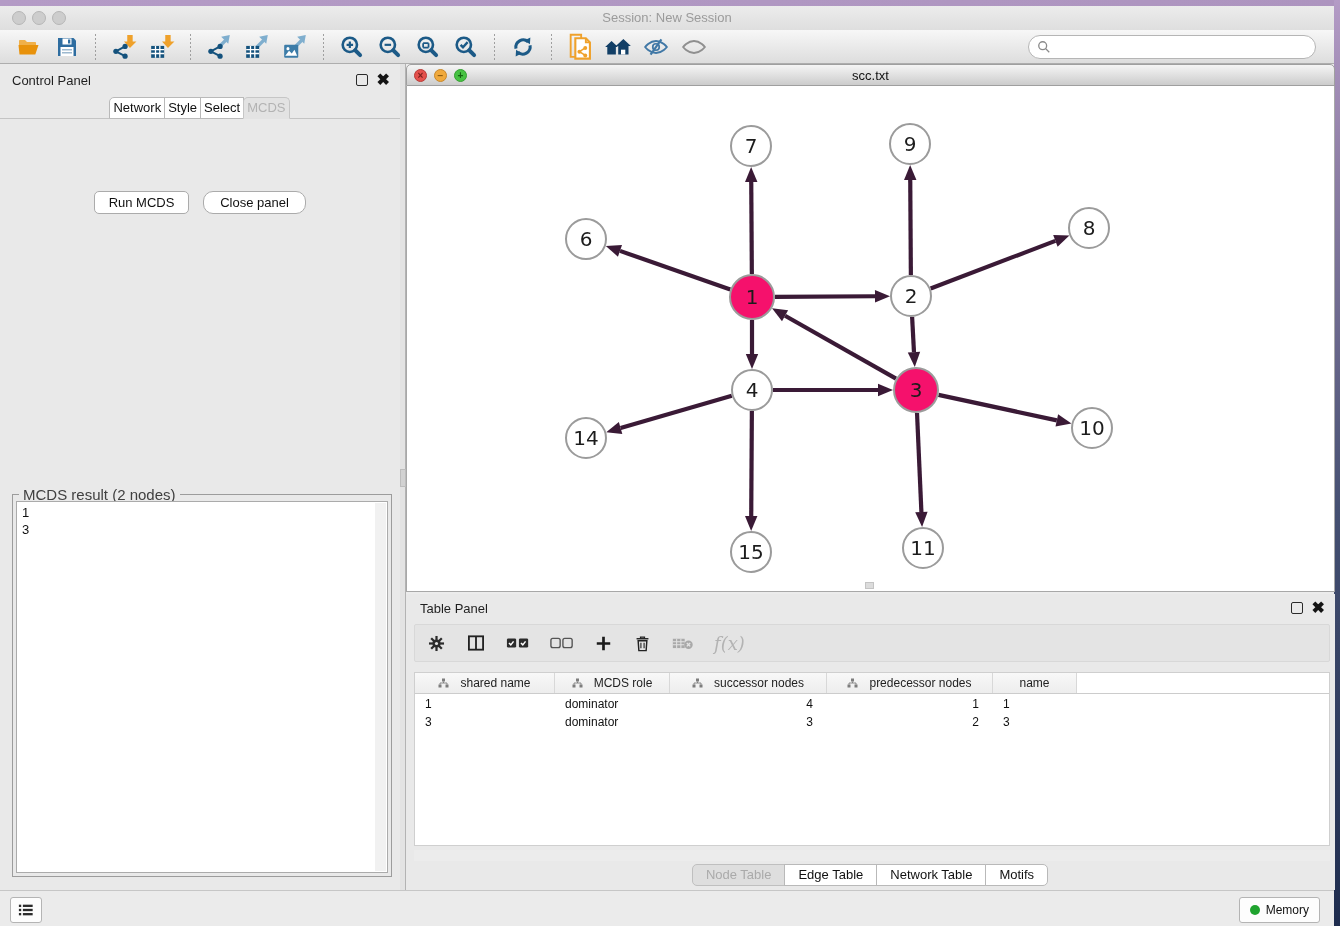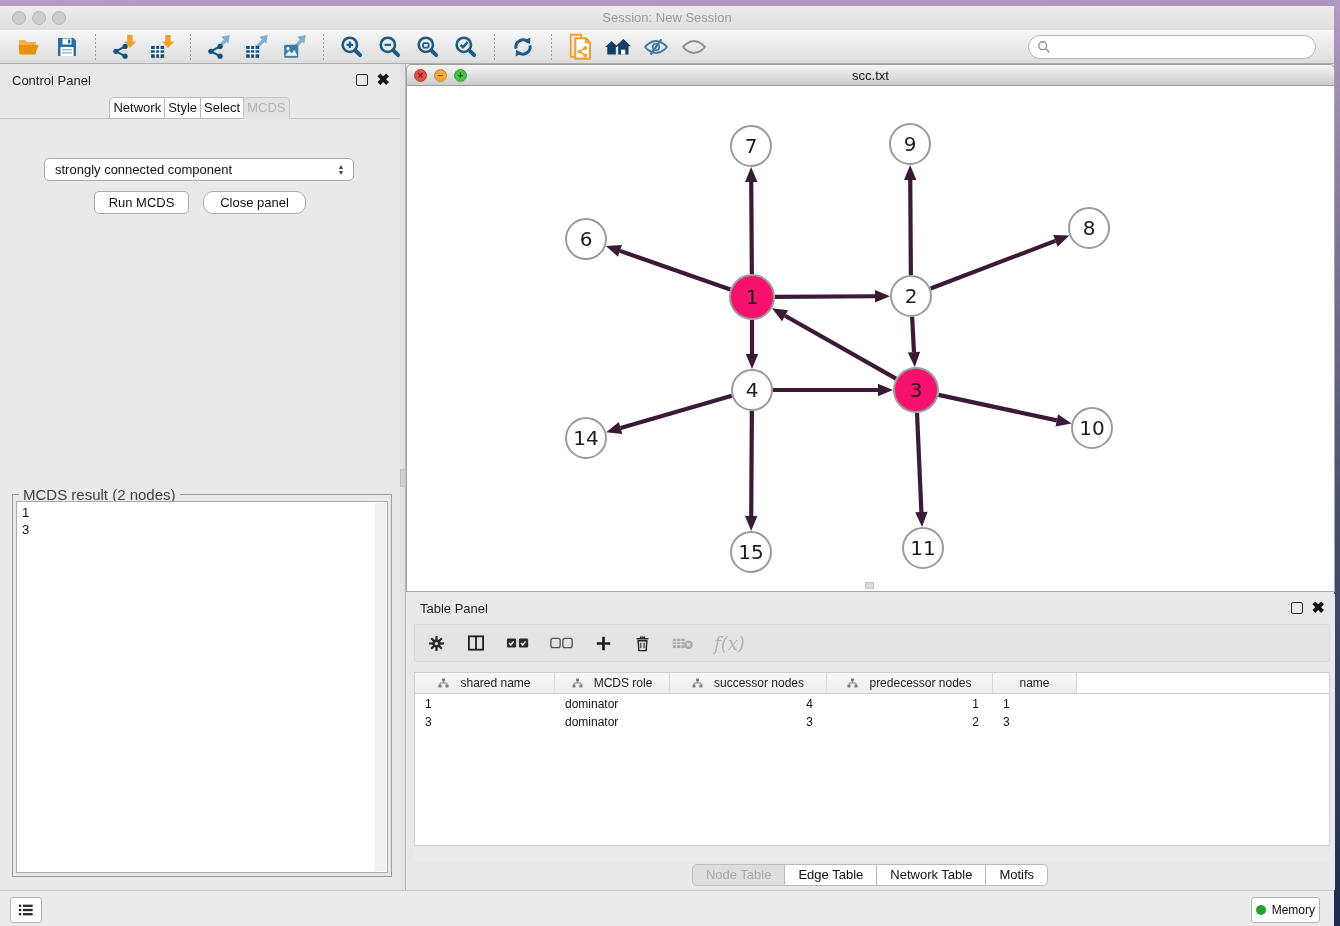--- a/index.html
+++ b/index.html
@@ -110,21 +110,21 @@
   .tp-tab:first-child{border-radius:5px 0 0 5px;}
   .tp-tab:last-child{border-radius:0 5px 5px 0;}
   .tp-tab.active{background:#dedede;color:#aaaaaa;border-color:#bfbfbf;}
 
   
   .status-bar{position:absolute;left:0;top:890px;width:1334px;height:36px;background:#ebebeb;
               border-top:1px solid #c6c6c6;box-sizing:border-box;}
   .sb-left-btn{position:absolute;left:10px;top:6px;width:30px;height:24px;background:#fdfdfd;
                border:1px solid #b4b4b4;border-radius:3px;display:flex;align-items:center;justify-content:center;}
   .sb-right-btn{position:absolute;right:14px;top:6px;height:24px;background:#fdfdfd;border:1px solid #b4b4b4;
-                border-radius:3px;display:flex;align-items:center;gap:6px;padding:0 4px;font-size:12px;color:#111;}
+                border-radius:3px;display:flex;align-items:center;gap:6px;padding:0 10px;font-size:12px;color:#111;}
   .mem-dot{width:10px;height:10px;border-radius:50%;background:#1fa32e;}
 </style>
 </head>
 <body>
 
 <div class="screen">
 
   <div class="desktop-top"></div>
   <div class="desktop-right"></div>
 
@@ -286,27 +286,20 @@
         <span class="close-x">✖</span>
       </span>
     </div>
     <div class="cp-tabs">
         <div class="cp-tab">Network</div>
         <div class="cp-tab">Style</div>
         <div class="cp-tab">Select</div>
         <div class="cp-tab active">MCDS</div>
       </div>
     <div class="cp-tabline"></div>
-    <div class="dropdown">
-      <span class="dropdown-label">strongly connected component</span>
-      <span class="stepper">
-          <span>▲</span>
-          <span>▼</span>
-        </span>
-    </div>
     <div class="cp-btn run-btn">Run MCDS</div>
     <div class="cp-btn closep-btn">Close panel</div>
     <div class="result-group">
       <span class="result-legend">MCDS result (2 nodes)</span>
       <div class="result-area">
         <div class="result-text">
             <div>1</div>
             <div>3</div>
           </div>
         <div class="result-scroll"></div>

